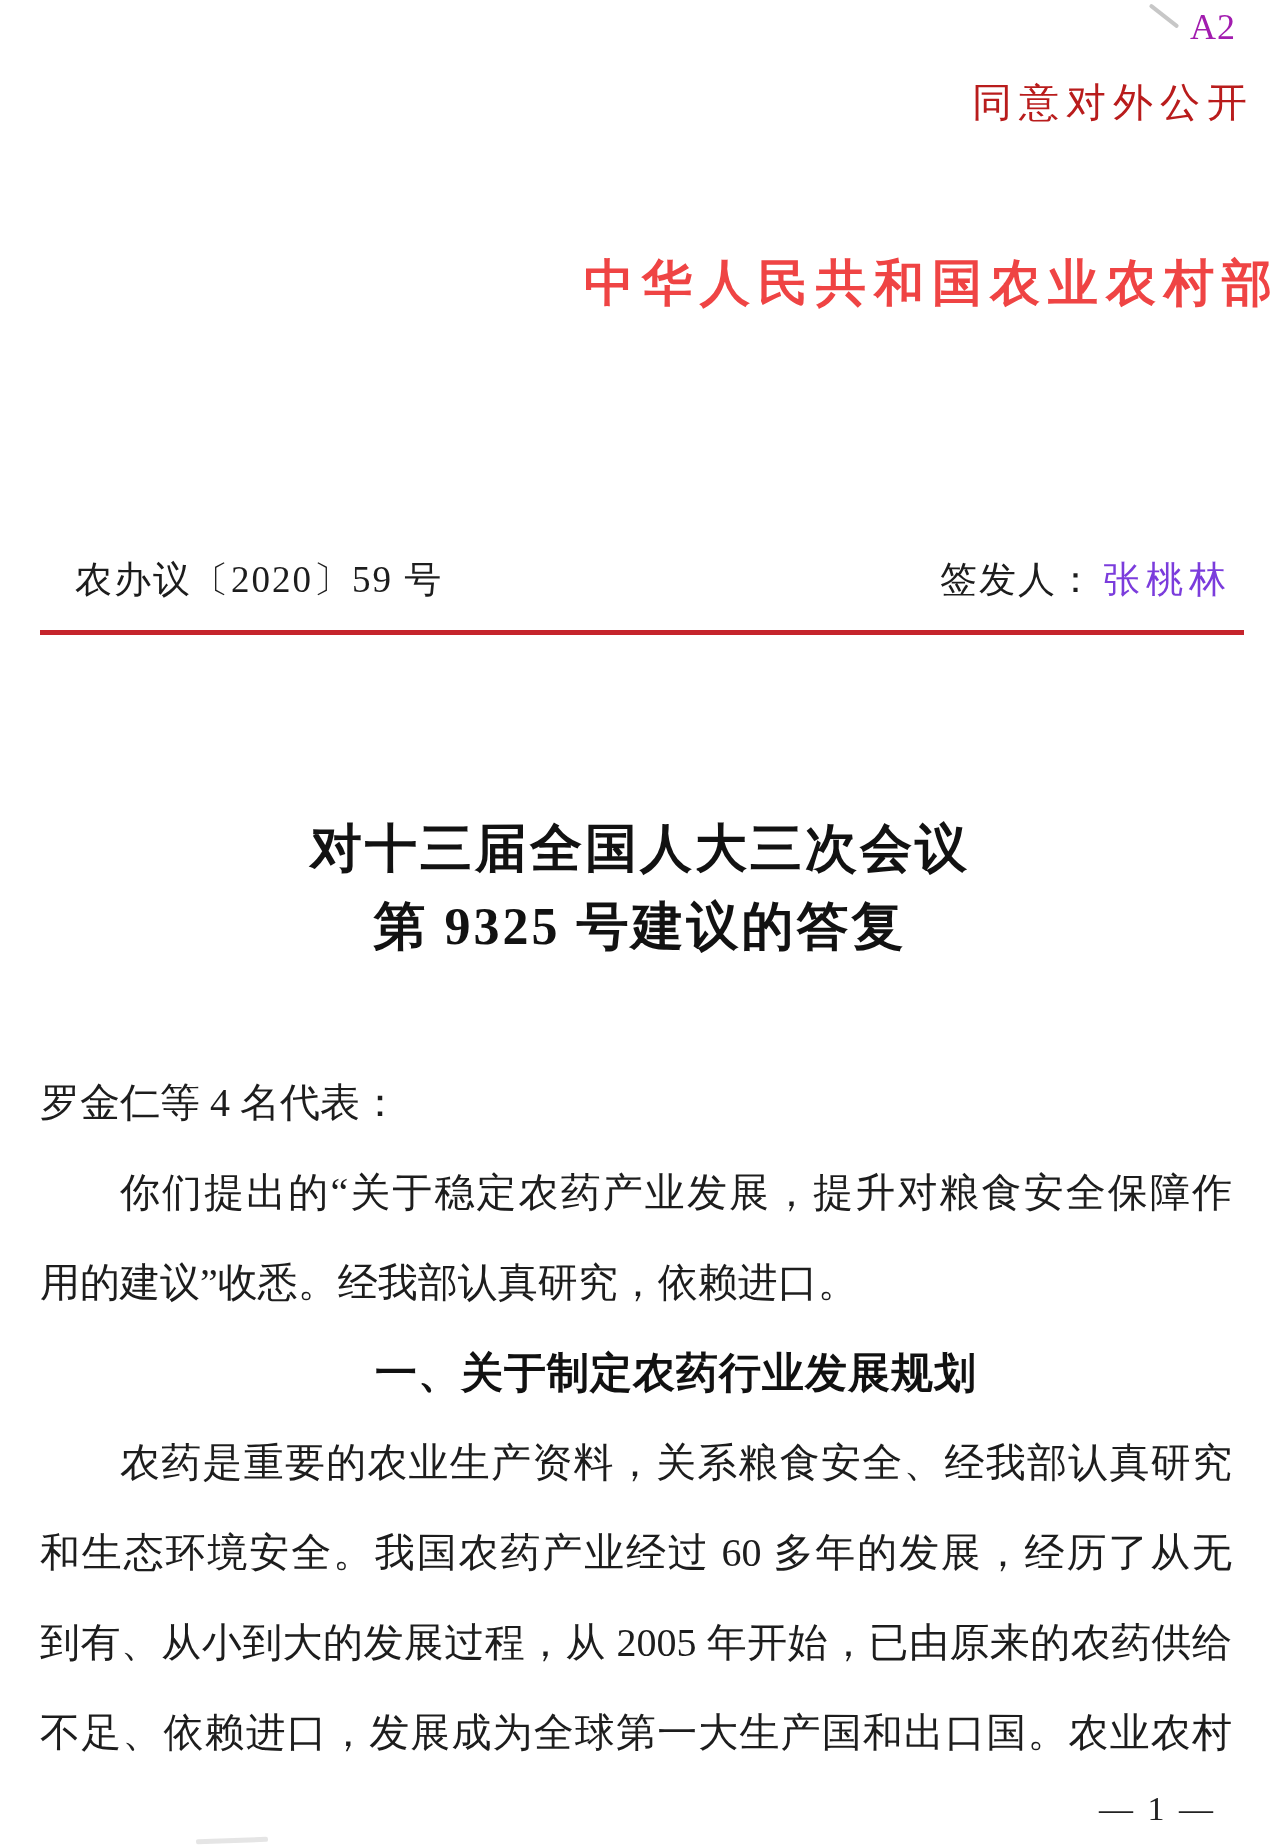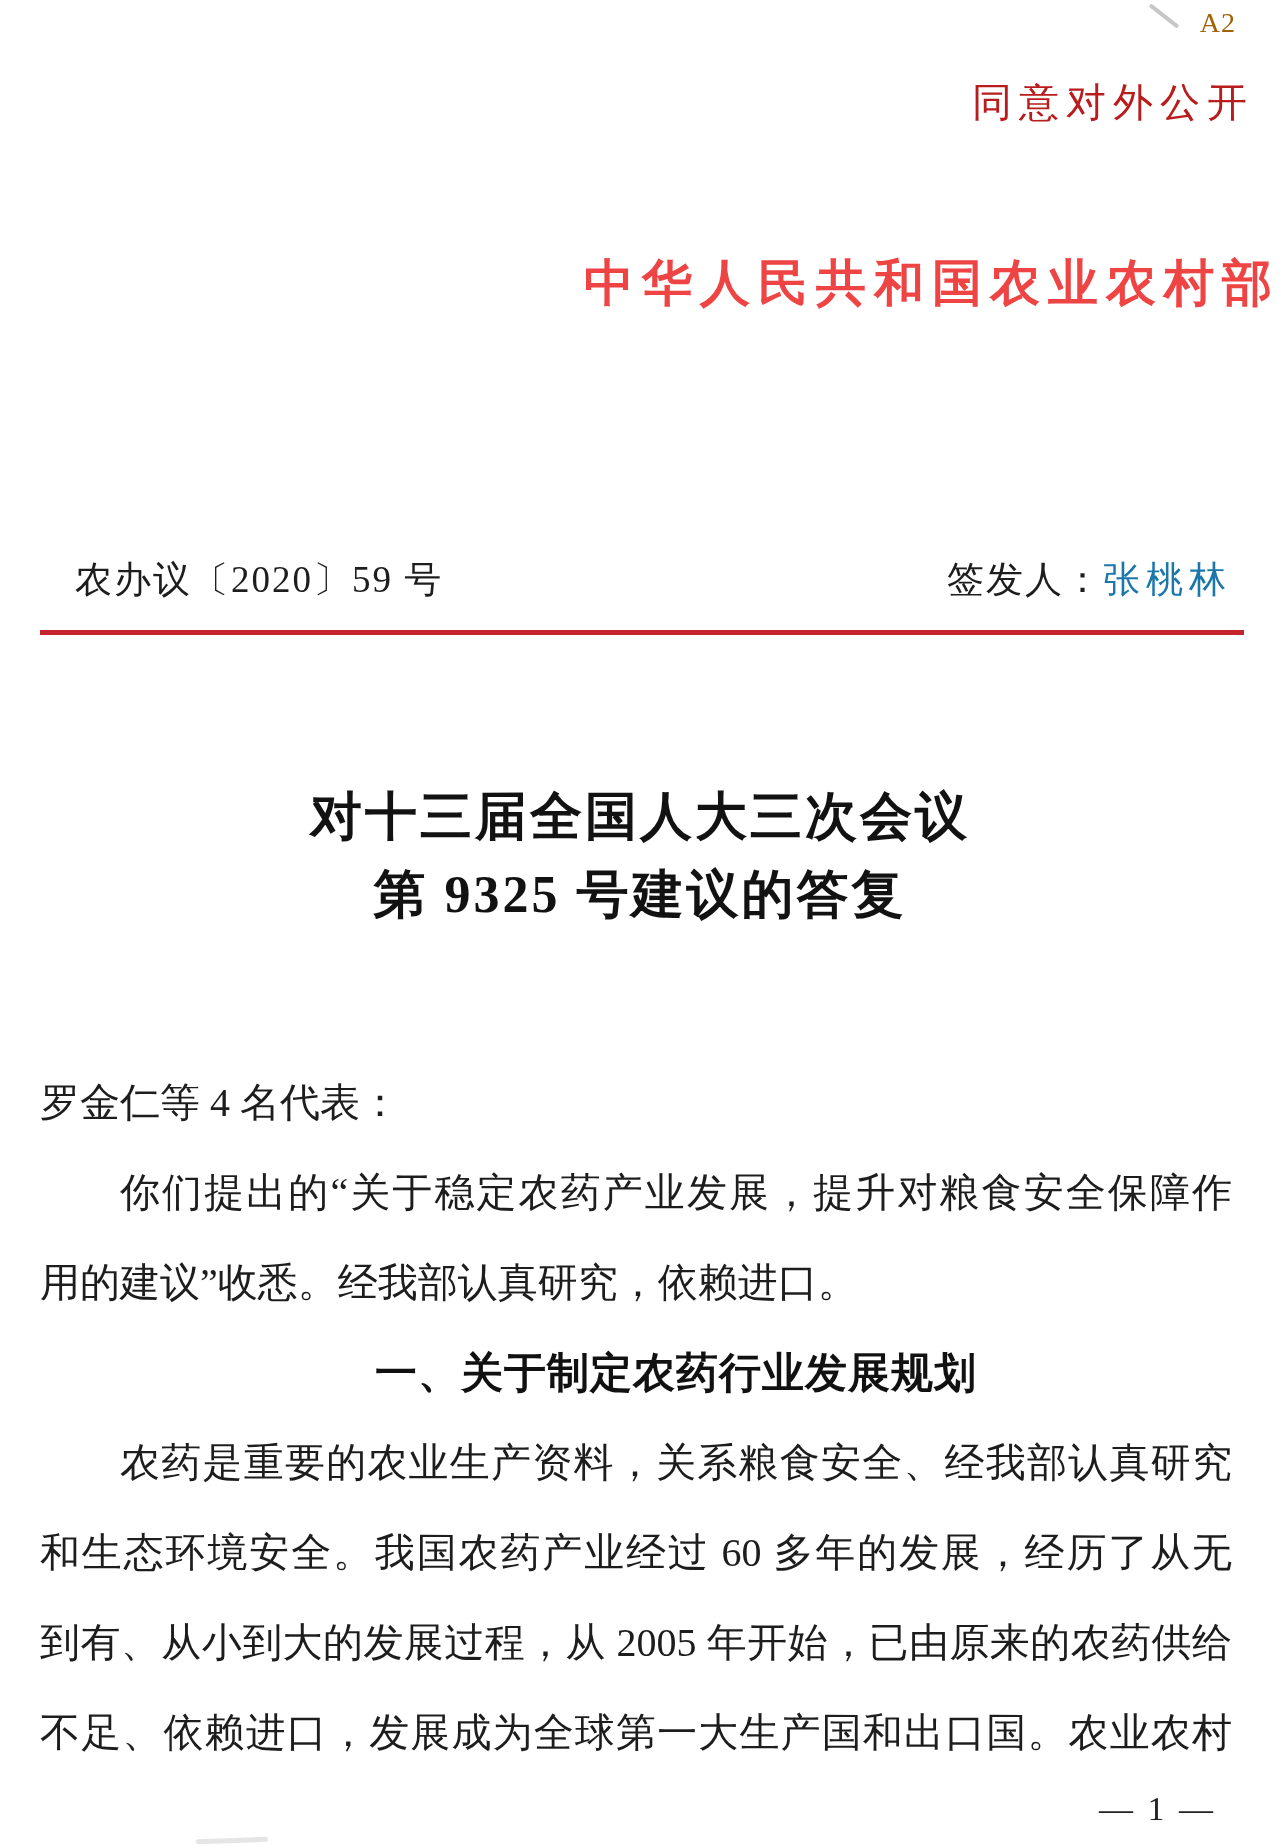--- a/index.html
+++ b/index.html
@@ -2,22 +2,22 @@
 <html><head>
 <meta charset="utf-8">
 <style>
   html,body{margin:0;padding:0;background:#ffffff;}
   .page{
     position:relative;width:1280px;height:1846px;background:#ffffff;
     font-family:"Liberation Serif","DejaVu Serif",serif;color:#1d1d1d;overflow:hidden;
   }
   
   .corner-code{
-    position:absolute;top:8px;right:44px;font-size:28px;line-height:1.1;
-    color:#a16207;letter-spacing:1px;font-family:Liberation Serif, serif;
+    position:absolute;top:8px;right:44px;font-size:36px;line-height:1.1;
+    color:#a21caf;letter-spacing:1px;font-family:Liberation Serif, serif;
   }
   
   .disclosure-note{
     position:absolute;top:80px;right:26px;font-size:40px;line-height:1.1;
     font-family:"Liberation Sans","DejaVu Sans",sans-serif;font-weight:500;
     color:#b91c1c;letter-spacing:7px;
   }
   
   .artifact-top{
     position:absolute;left:1146px;top:14px;width:36px;height:4px;background:#b9b9b9;
@@ -32,28 +32,28 @@
     position:absolute;top:252px;left:0;width:100%;text-align:right;
     font-size:50px;font-weight:bold;color:#ef4444;letter-spacing:8px;
     line-height:1.25;white-space:nowrap;
   }
   
   .docno-row{
     position:absolute;top:558px;left:75px;right:48px;
     display:flex;justify-content:space-between;align-items:baseline;
     font-size:37px;line-height:1.2;letter-spacing:2px;color:#1d1d1d;gap:36px;
   }
-  .issuer-name{color:#0369a1;opacity:.9;letter-spacing:6px;}
+  .issuer-name{color:#6d28d9;opacity:.9;letter-spacing:6px;margin-left:7px;}
   
   .red-rule{
     position:absolute;top:630px;left:40px;right:36px;height:5px;background:#c5242c;
   }
   
   .doc-title{
-    position:absolute;top:778px;left:0;width:100%;text-align:center;
+    position:absolute;top:810px;left:0;width:100%;text-align:center;
     font-size:52px;font-weight:bold;color:#121212;line-height:78px;letter-spacing:3px;
   }
   
   .body-block{
     position:absolute;top:1058px;left:40px;width:1192px;font-size:40px;color:#1d1d1d;
   }
   .line{height:90px;line-height:90px;white-space:normal;}
   .indent{text-indent:80px;font-family:Liberation Serif, serif;}
   .just{text-align:justify;text-align-last:justify;}
   .section-heading{

